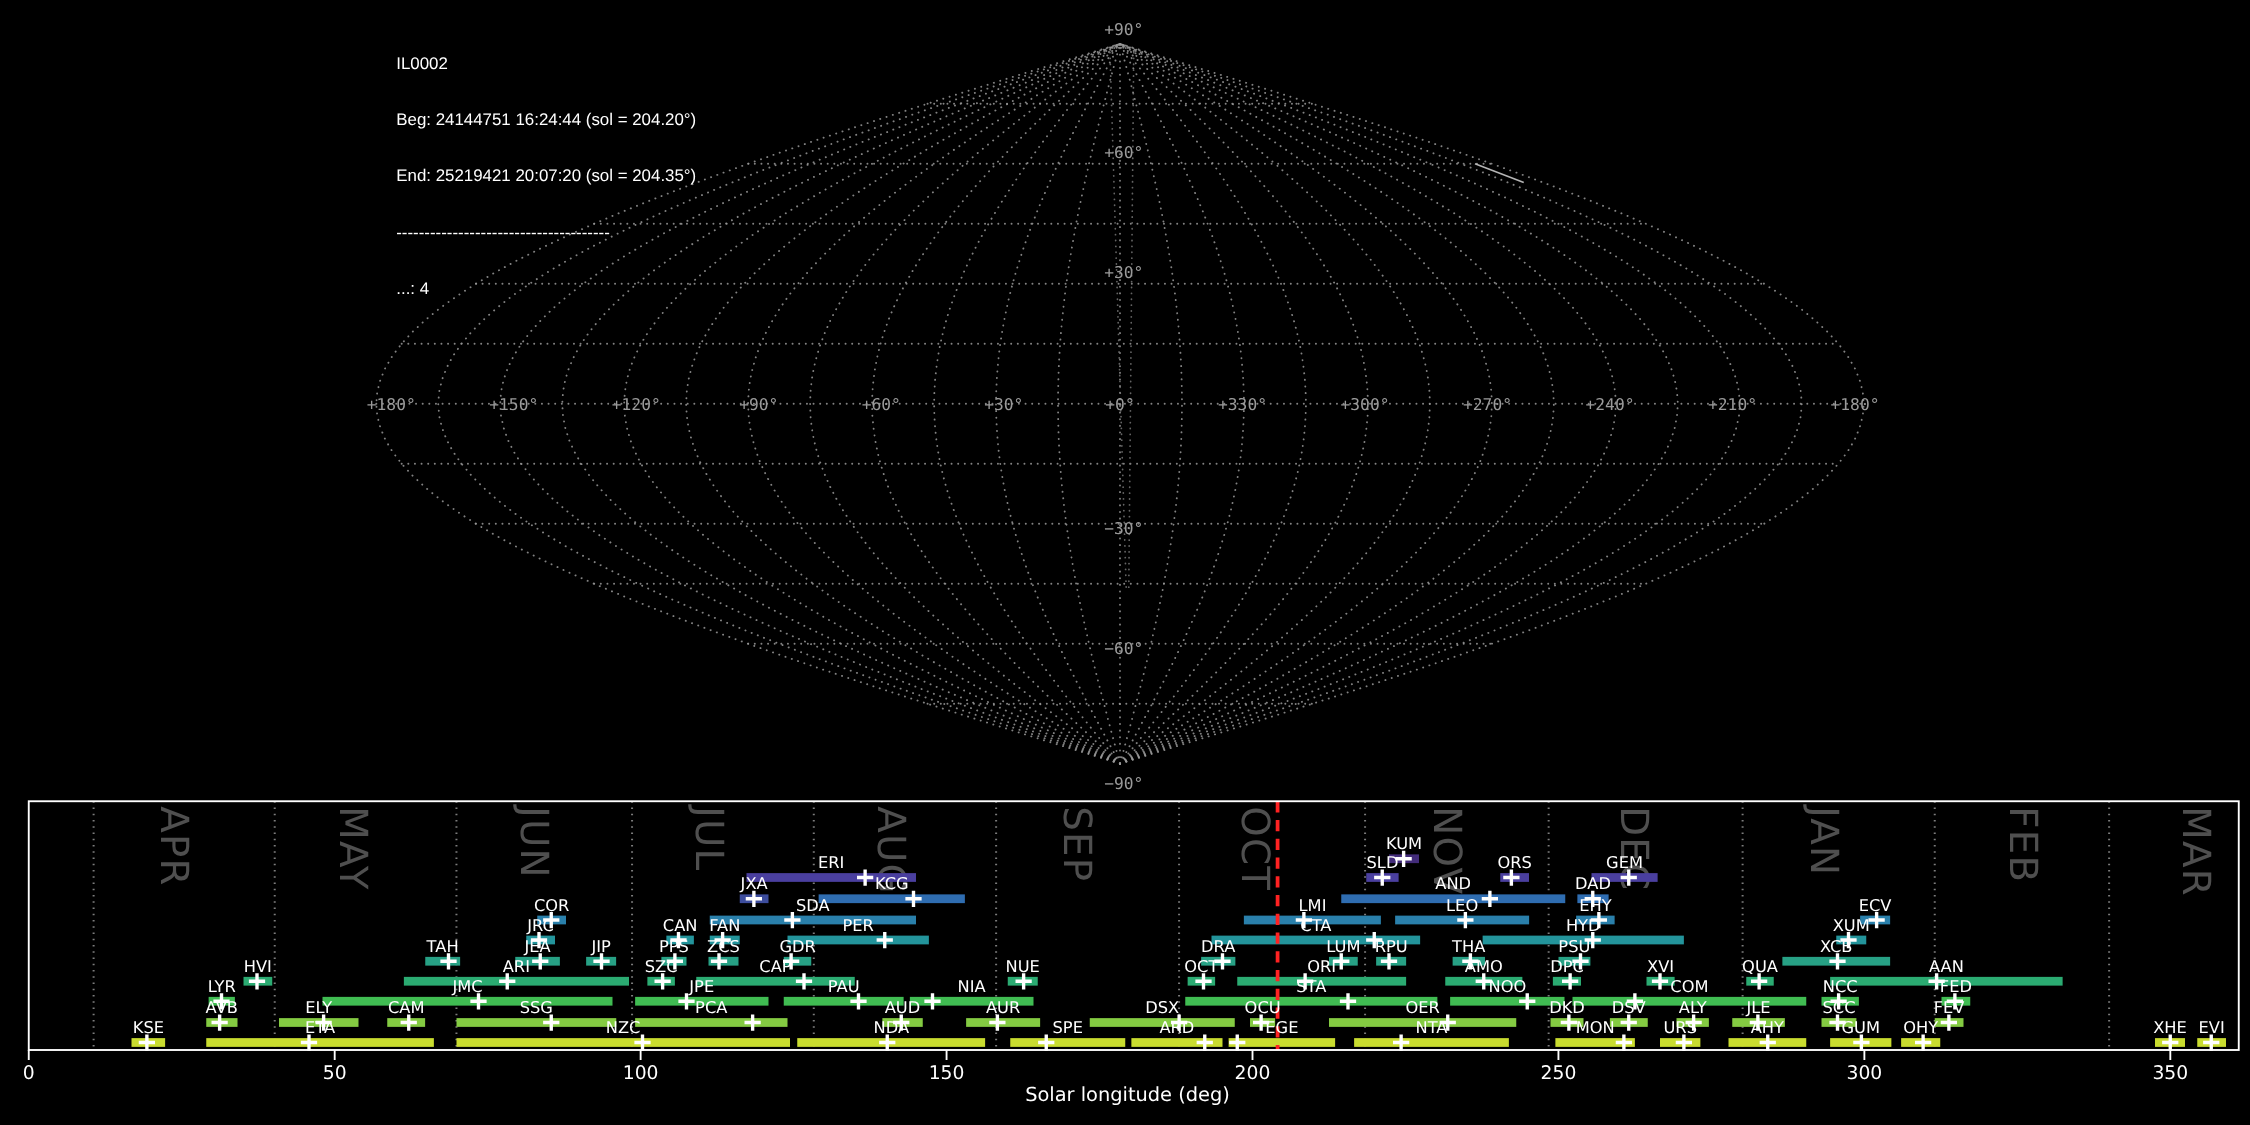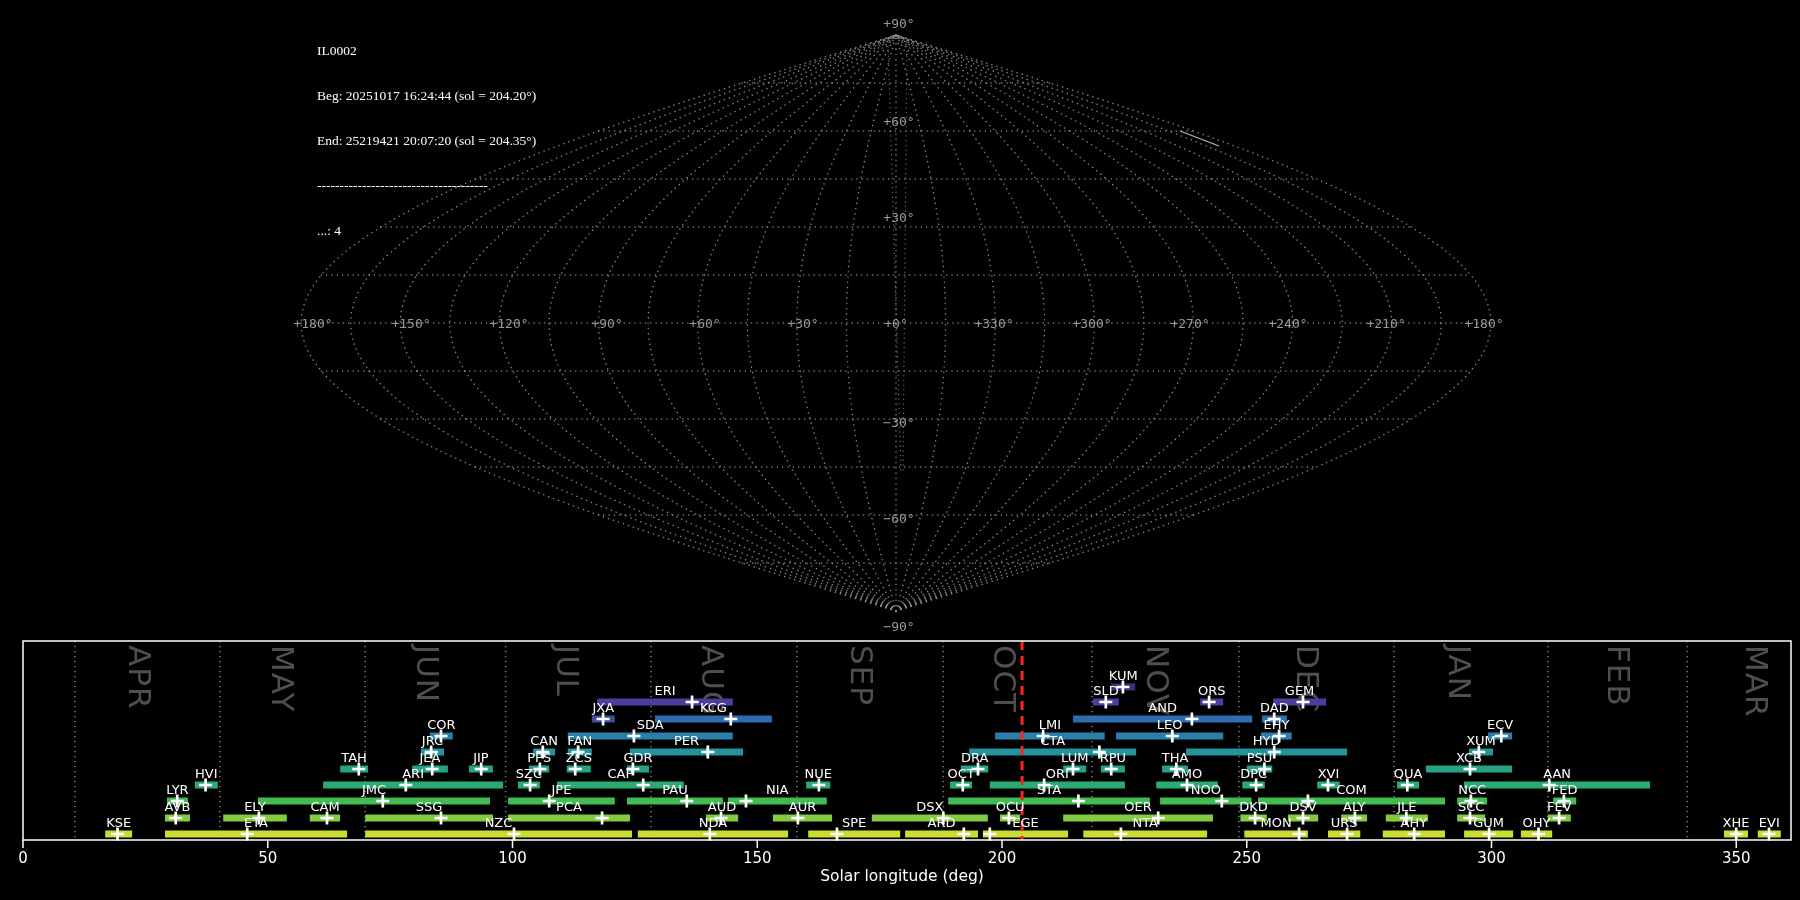--- a/index.html
+++ b/index.html
@@ -1,19 +1,19 @@
 <!DOCTYPE html>
 <html><head>
 <meta charset="utf-8">
 <style>
   html,body{margin:0;padding:0;background:#000;}
   .stage{position:relative;width:1800px;height:900px;background:#000;overflow:hidden;
          font-family:"DejaVu Sans",sans-serif;}
   .info{position:absolute;left:317px;top:13px;color:#fff;
-        font-family:Liberation Serif, serif;font-size:13.5px;line-height:15px;
+        font-family:Liberation Sans, sans-serif;font-size:13.5px;line-height:15px;
         white-space:pre;}
   svg text{font-family:"DejaVu Sans",sans-serif;}
   text.maplab{font-family:"DejaVu Sans Mono",monospace;font-size:13px;fill:#9a9a9a;}
   text.month{font-size:31px;fill:#4f4f4f;letter-spacing:1px;}
   text.shlab{font-size:13px;fill:#fff;}
   text.tick{font-size:15px;fill:#fff;}
   text.axis{font-size:15.5px;fill:#fff;}
   .gridp{fill:none;stroke:#999;stroke-width:1.5;stroke-dasharray:0.1 5.2;stroke-linecap:round;opacity:.85;}
   .wedge{fill:none;stroke:#7d7d7d;stroke-width:1.4;stroke-dasharray:0.1 4.6;stroke-linecap:round;opacity:.8;}
   .mline{stroke:#8a8a8a;stroke-width:1.6;stroke-dasharray:1.2 3.8;opacity:.9;}
@@ -388,19 +388,19 @@
         <text x="1491.4999999999998" y="863" text-anchor="middle" class="tick">300</text>
         <line x1="1736.2499999999998" y1="840" x2="1736.2499999999998" y2="848" stroke="#fff" stroke-width="1.5"></line>
         <text x="1736.2499999999998" y="863" text-anchor="middle" class="tick">350</text>
       </g>
     <rect id="tlframe" x="23" y="641" width="1768" height="199" fill="none" stroke="#fff" stroke-width="1.5"></rect>
     <text class="axis" x="902" y="881" text-anchor="middle">Solar longitude (deg)</text>
   </svg>
 
   <div class="info">
     <div>IL0002</div>
-    <div>Beg: 20251017 16:24:44 (sol = 204.20°)</div>
+    <div>Beg: 24144751 16:24:44 (sol = 204.20°)</div>
     <div>End: 25219421 20:07:20 (sol = 204.35°)</div>
     <div>--------------------------------------</div>
     <div>...: 4</div>
   </div>
 
 </div>
 
 </body></html>

